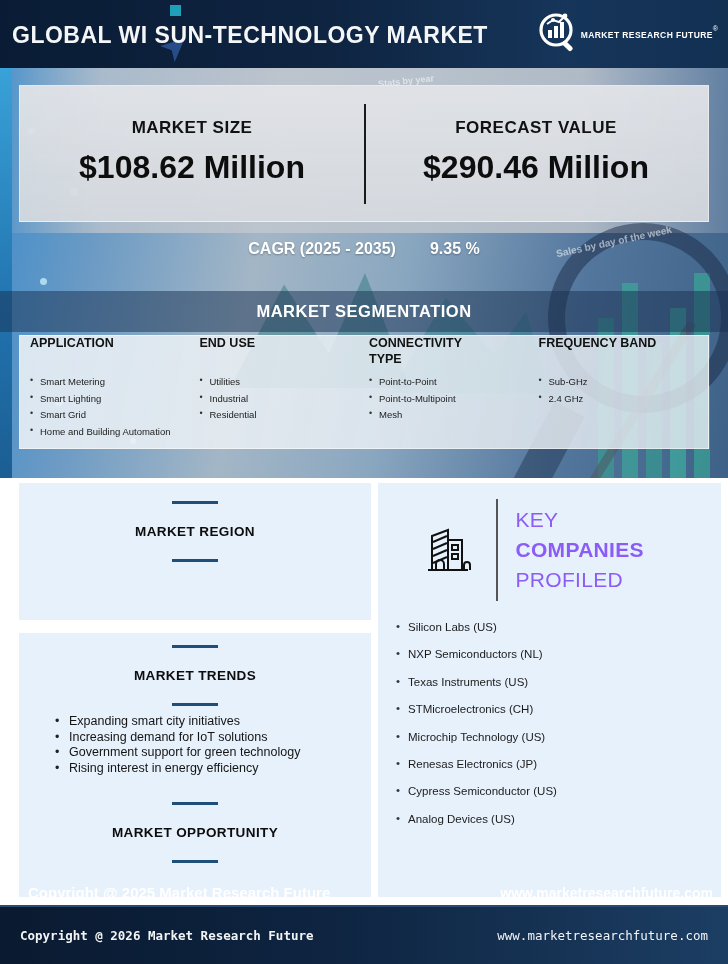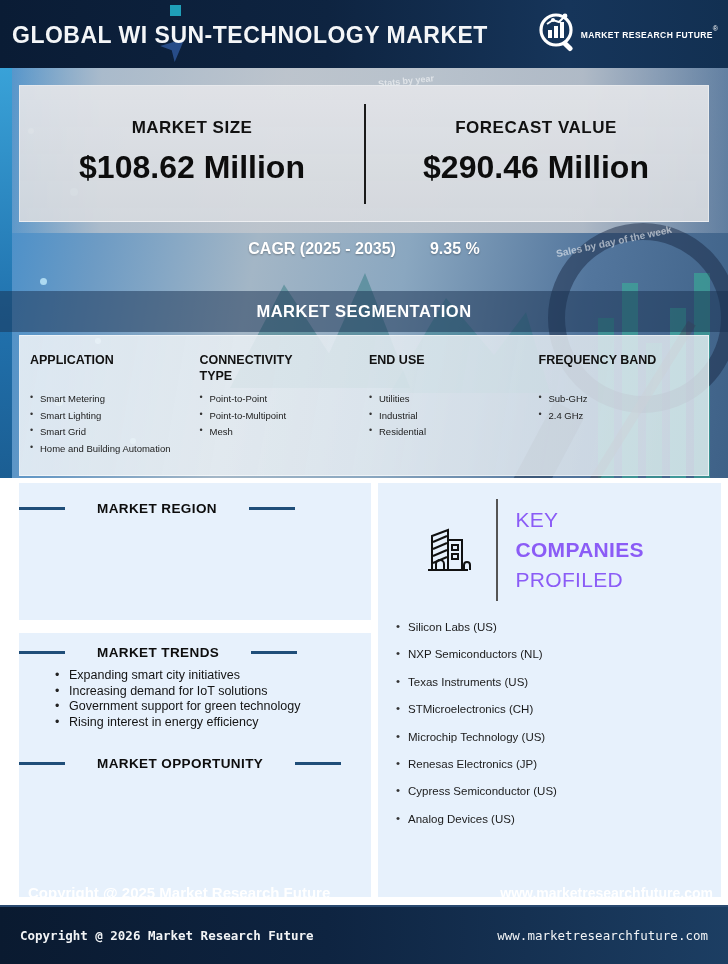--- a/index.html
+++ b/index.html
@@ -61,36 +61,36 @@
   .cagr-row { position:absolute; left:0; top:172px; width:728px; text-align:center; z-index:2;
     color:#ffffff; font-weight:bold; font-size:16px; text-shadow:0 1px 2px rgba(0,0,0,.3); }
   .cagr-row .gap { display:inline-block; width:34px; }
 
   
   .seg-band { position:absolute; left:0; top:223px; width:728px; height:41px; z-index:1;
     background:rgba(23,48,80,.50); display:flex; align-items:center; justify-content:center; }
   .seg-band-title { color:#ffffff; font-weight:bold; font-size:16.5px; letter-spacing:.5px; }
 
   
-  .seg-panel { position:absolute; left:19px; top:267px; width:690px; height:141px; z-index:2;
+  .seg-panel { position:absolute; left:19px; top:267px; width:690px; height:114px; z-index:2;
     background:linear-gradient(100deg,rgba(238,243,247,.88),rgba(228,235,241,.82));
-    border:1px solid rgba(255,255,255,.5); display:flex; padding:17px 0 0 10px; }
+    border:1px solid rgba(255,255,255,.5); display:flex; padding:0 0 0 10px; }
   .seg-col { width:172px; }
   .seg-col-title { font-size:12.5px; font-weight:bold; color:#111; height:36px; width:120px; line-height:1.25; }
   .seg-items { list-style:none; margin-top:4px; }
   .seg-items li { font-size:9.5px; color:#1b1b1b; margin-bottom:5.5px; padding-left:10px; position:relative; }
   .seg-items li::before { content:"•"; position:absolute; left:0; top:-1px; font-size:9px; color:#333; }
 
   
   .panel { position:absolute; background:#e7f1fc; overflow:hidden; }
   .region-panel { left:19px; top:483px; width:352px; height:137px; }
   .left-panel2  { left:19px; top:633px; width:352px; height:264px; }
   .companies-panel { left:378px; top:483px; width:343px; height:414px; }
 
-  .sec-title { display:flex; align-items:center; justify-content:flex-start; gap:32px; }
+  .sec-title { display:flex; align-items:center; justify-content:flex-start; gap:20px;flex-direction:column; }
   .sec-title .dash { width:46px; height:3px; background:#1f4e79; }
   .sec-title .txt { font-size:13.5px; font-weight:bold; color:#0d0d0d; letter-spacing:.4px; white-space:nowrap; }
   .region-title { margin-top:18px; }
   .trends-title { margin-top:12px; }
   .opp-title { margin-top:26px; }
 
   .bullet-list { list-style:none; margin:8px 0 0 36px; }
   .bullet-list li { font-size:12.5px; color:#141414; line-height:15.6px; padding-left:14px; position:relative; }
   .bullet-list li::before { content:"•"; position:absolute; left:0; top:0; color:#222; }
 
@@ -191,35 +191,35 @@
         <div class="seg-col-title">APPLICATION</div>
         <ul class="seg-items">
 
         <li>Smart Metering</li>
             <li>Smart Lighting</li>
             <li>Smart Grid</li>
             <li>Home and Building Automation</li>
           </ul>
       </div>
       <div class="seg-col">
+        <div class="seg-col-title">END USE</div>
+        <ul class="seg-items">
+
+        <li>Utilities</li>
+            <li>Industrial</li>
+            <li>Residential</li>
+          </ul>
+      </div>
+      <div class="seg-col">
         <div class="seg-col-title">CONNECTIVITY TYPE</div>
         <ul class="seg-items">
 
         <li>Point-to-Point</li>
             <li>Point-to-Multipoint</li>
             <li>Mesh</li>
-          </ul>
-      </div>
-      <div class="seg-col">
-        <div class="seg-col-title">END USE</div>
-        <ul class="seg-items">
-
-        <li>Utilities</li>
-            <li>Industrial</li>
-            <li>Residential</li>
           </ul>
       </div>
       <div class="seg-col">
         <div class="seg-col-title">FREQUENCY BAND</div>
         <ul class="seg-items">
 
         <li>Sub-GHz</li>
             <li>2.4 GHz</li>
           </ul>
       </div>

